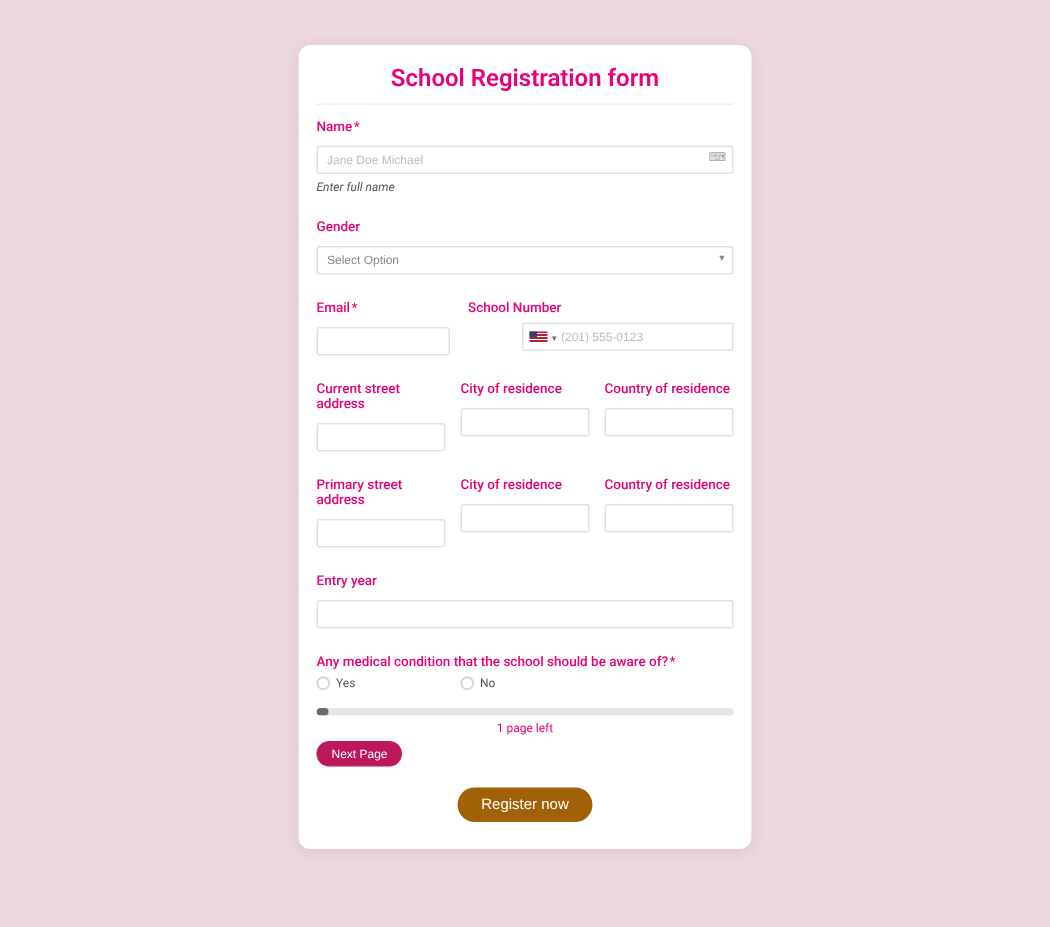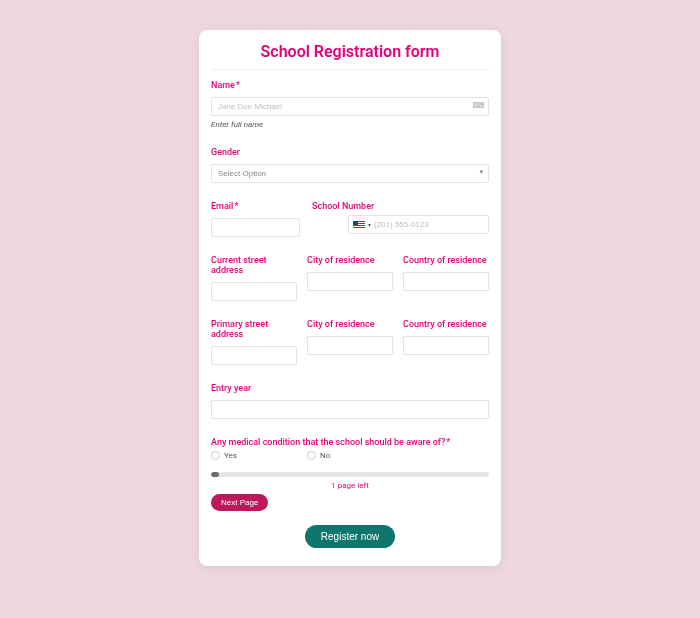--- a/index.html
+++ b/index.html
@@ -151,21 +151,21 @@
       font-size: 8px;
       border: none;
       border-radius: 9px;
       padding: 4px 10px;
       margin-top: 4px;
       cursor: pointer;
     }
     .register-btn {
       display: block;
       margin: 14px auto 0 auto;
-      background: #0f766e;
+      background: #a16207;
       color: #fff;
       font-size: 10px;
       border: none;
       border-radius: 12px;
       padding: 6px 16px;
       cursor: pointer;
     }
   </style>
 </head>
 <body>

